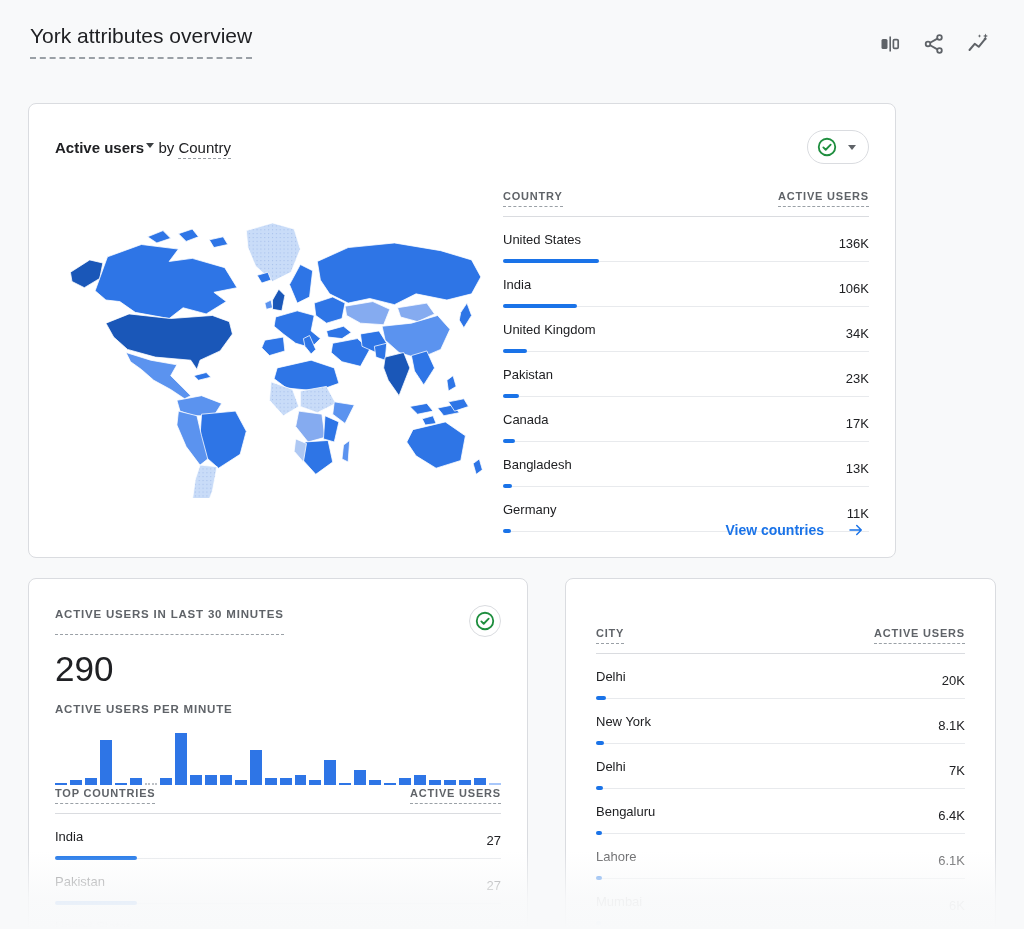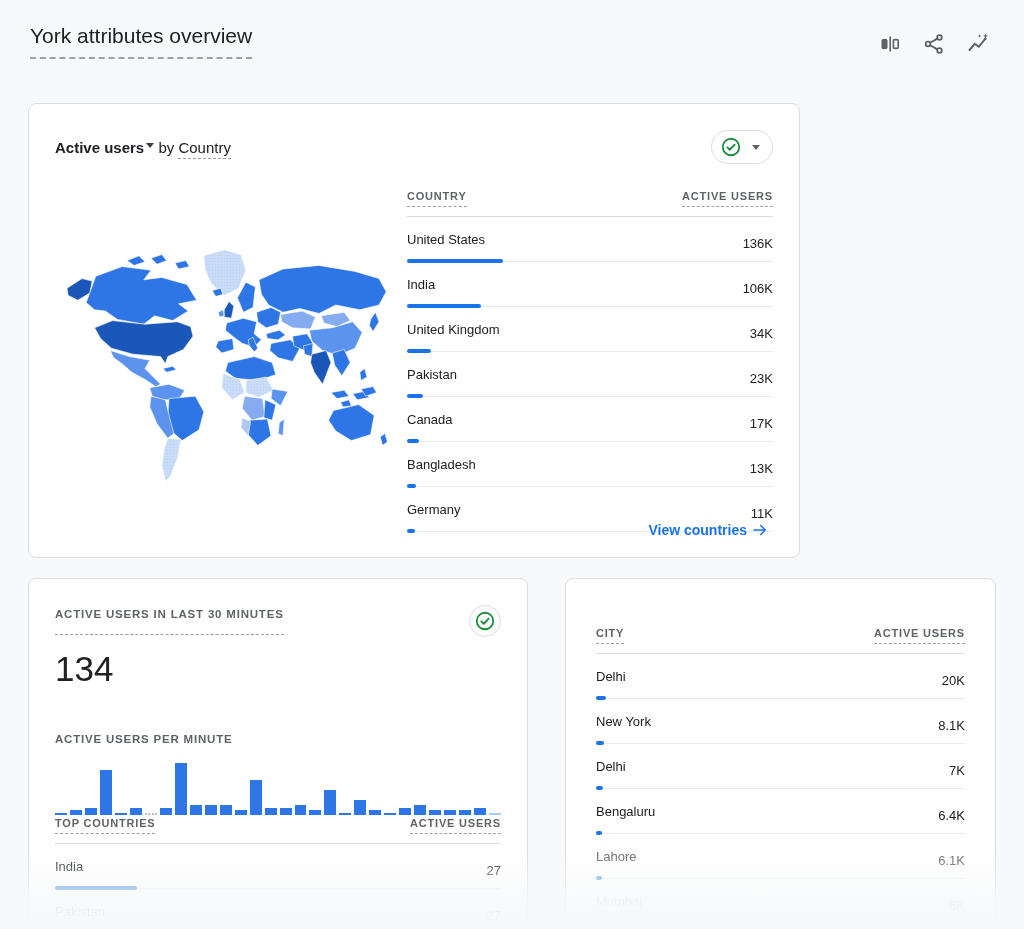--- a/index.html
+++ b/index.html
@@ -14,21 +14,21 @@
     width:1024px;height:929px;overflow:hidden;position:relative;
     background:var(--bg);font-family:"Liberation Sans",sans-serif;color:var(--text);
   }
   
   .page-header{display:flex;justify-content:space-between;align-items:flex-start;padding:24px 34px 0 30px;}
   .page-title{font-size:21px;font-weight:400;color:var(--text);display:inline-block;padding-bottom:9px;border-bottom:2px dashed #9aa0a6;}
   .header-icons{display:flex;gap:20px;margin-top:8px;}
   .icon-btn{width:24px;height:24px;cursor:pointer;display:block;}
   
   .card{position:absolute;background:#fff;border:1px solid var(--border);border-radius:8px;}
-  #country-card{left:28px;top:103px;width:772px;height:455px;padding:26px 26px 20px 26px;}
+  #country-card{left:28px;top:103px;width:868px;height:455px;padding:26px 26px 20px 26px;}
   #realtime-card{left:28px;top:578px;width:500px;height:400px;padding:26px;}
   #city-card{left:565px;top:578px;width:431px;height:400px;padding:26px 30px;}
   .card-title-row{display:flex;justify-content:space-between;align-items:center;}
   .card-title{font-size:15px;color:var(--text);}
   .metric-select{font-weight:bold;cursor:pointer;}
   .caret-down{display:inline-block;width:0;height:0;border:4px solid transparent;border-top:5px solid #3c4043;vertical-align:1px;margin-left:2px;}
   .dim-link{cursor:pointer;padding-bottom:2px;border-bottom:1px dashed #9aa0a6;}
   .pill-btn{display:flex;align-items:center;gap:10px;border:1px solid var(--border);border-radius:20px;background:#fff;padding:5px 12px 5px 8px;cursor:pointer;}
   .pill-caret{display:inline-block;width:0;height:0;border:4px solid transparent;border-top:5px solid var(--muted);margin-top:4px;}
   .badge-circle{width:32px;height:32px;border:1px solid var(--border);border-radius:50%;background:#fff;display:flex;align-items:center;justify-content:center;cursor:pointer;}
@@ -37,30 +37,30 @@
   .col-label{font-size:11px;font-weight:bold;letter-spacing:.8px;color:var(--muted);padding-bottom:4px;border-bottom:1px dashed #9aa0a6;cursor:pointer;}
   .t-row{position:relative;padding:11px 0 10px;border-bottom:1px solid var(--rowline);text-align:right;}
   .t-row-line{display:flex;justify-content:space-between;align-items:center;}
   .t-label{font-size:13px;color:var(--text);}
   .t-value{font-size:13px;color:var(--text);margin-top:8px;}
   .mini-bar{position:absolute;left:0;bottom:-2px;height:4px;border-radius:2px;background:var(--accent);display:block;}
   
   .country-content{display:flex;margin-top:26px;}
   .map-wrap{flex:1;padding-right:16px;}
   .country-table{width:366px;flex-shrink:0;}
-  .view-link{position:absolute;right:30px;bottom:18px;display:flex;align-items:center;gap:4px;color:var(--accent);font-size:14px;font-weight:bold;cursor:pointer;}
+  .view-link{position:absolute;right:30px;bottom:18px;display:flex;align-items:center;gap:23px;color:var(--accent);font-size:14px;font-weight:bold;cursor:pointer;}
   
   .m-dark{fill:var(--map-dark);} .m-med{fill:var(--map-med);} .m-medlight{fill:var(--map-medlight);}
   .m-lighter{fill:var(--map-lighter);} .m-light{fill:var(--map-light);} .m-pale{fill:url(#dotpat);}
   .map-shape{stroke:#ffffff;stroke-width:1;}
   
   .section-label{display:inline-block;font-size:11.5px;font-weight:bold;letter-spacing:.8px;color:var(--muted);}
   .dashed-u{padding-bottom:14px;border-bottom:1px dashed #9aa0a6;cursor:pointer;}
   .big-number{font-size:35px;font-weight:400;color:var(--text);margin-top:12px;}
-  .per-minute-label{margin-top:44px;}
+  .per-minute-label{margin-top:14px;}
   .bars{display:flex;align-items:flex-end;gap:3px;height:56px;margin-top:12px;}
   .bar{flex:1;background:var(--map-med);min-height:2px;}
   .bar.zero{background:none;height:0;border-top:2px dotted #bdc1c6;}
   .bar.light{background:#a8c7fa;}
   .rt-table{margin-top:2px;}
   
   #bottom-fade{position:absolute;left:0;right:0;bottom:0;height:78px;z-index:6;pointer-events:none;
     background:linear-gradient(to bottom, rgba(248,249,250,0) 0%, rgba(248,249,250,.85) 60%, #f8f9fa 100%);}
 </style>
 </head>
@@ -250,21 +250,21 @@
 <div class="card" id="realtime-card">
   <div class="card-title-row">
     <span class="section-label dashed-u">ACTIVE USERS IN LAST 30 MINUTES</span>
     <span class="badge-circle">
       <svg viewBox="0 0 24 24" width="22" height="22" fill="none" stroke="#1e8e3e" stroke-width="2">
         <circle cx="12" cy="12" r="9"></circle>
           <path d="M8 12.4l2.6 2.6 5.4-5.6" stroke-linecap="round" stroke-linejoin="round"></path>
       </svg>
     </span>
   </div>
-  <div class="big-number">134</div>
+  <div class="big-number">290</div>
   <div class="section-label per-minute-label">ACTIVE USERS PER MINUTE</div>
   <div class="bars" id="minute-bars">
       <div class="bar" style="height: 2px;"></div>
       <div class="bar" style="height: 5px;"></div>
       <div class="bar" style="height: 7px;"></div>
       <div class="bar" style="height: 45px;"></div>
       <div class="bar" style="height: 2px;"></div>
       <div class="bar" style="height: 7px;"></div>
       <div class="bar zero"></div>
       <div class="bar" style="height: 7px;"></div>

